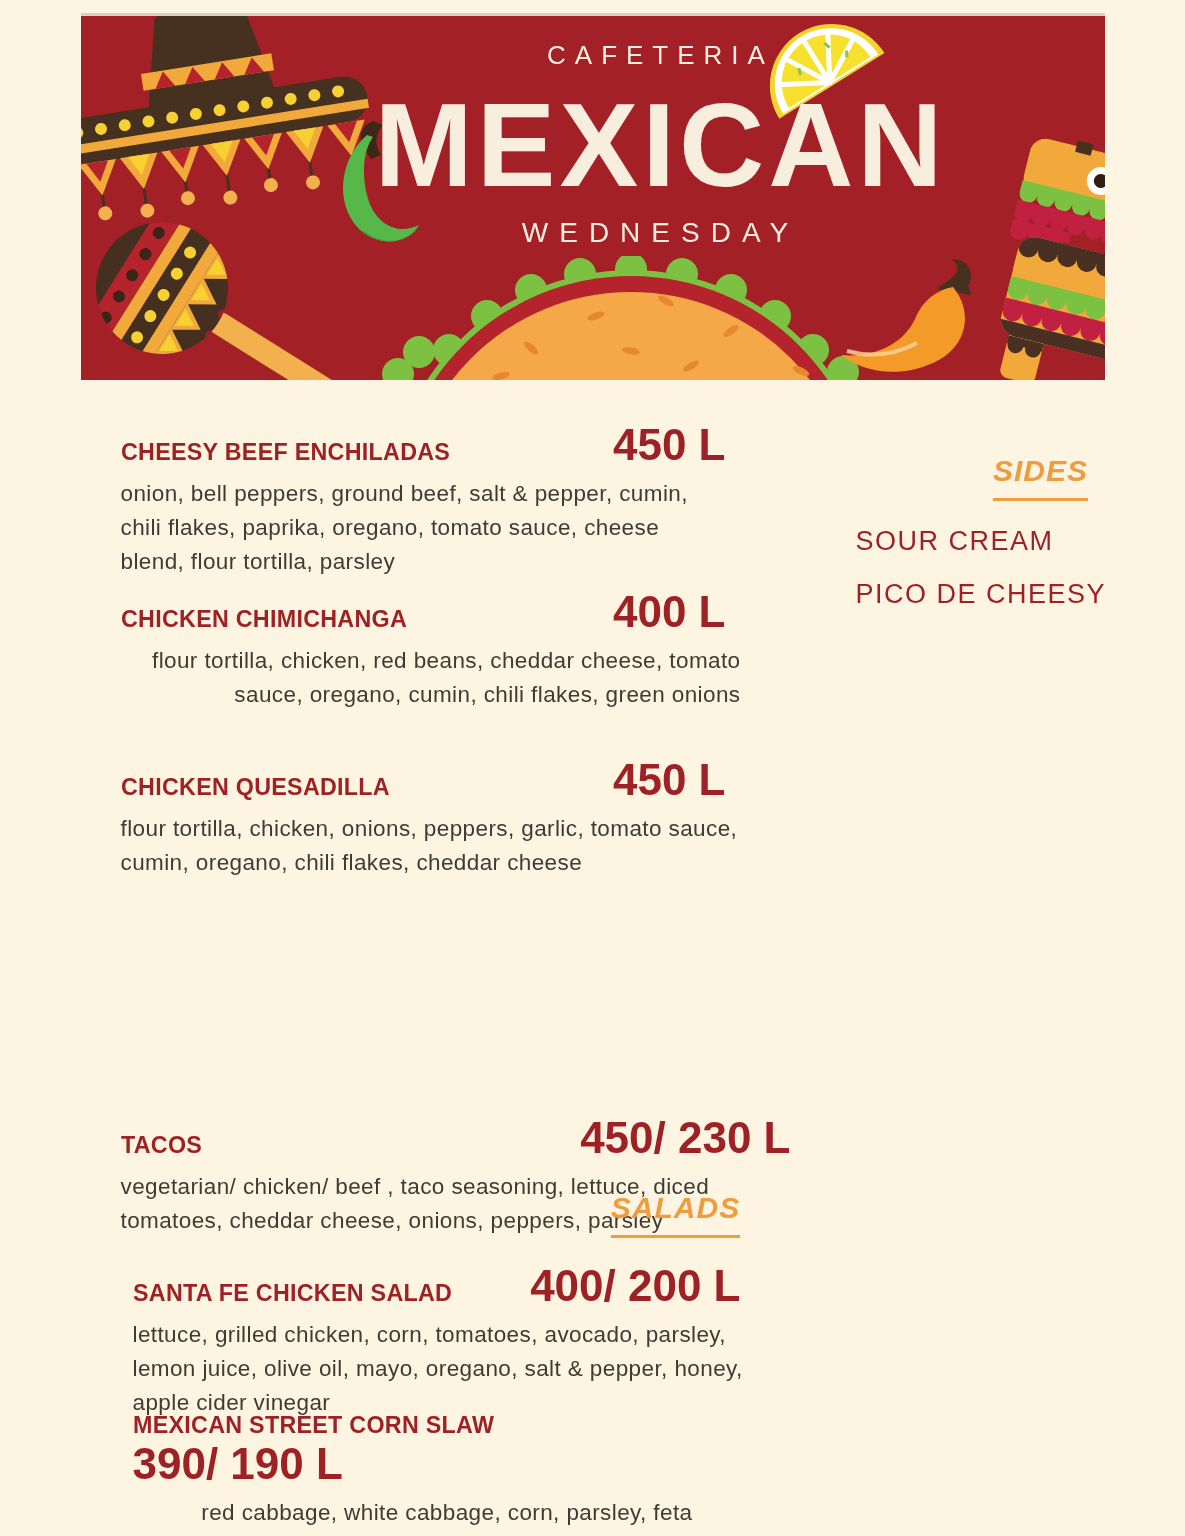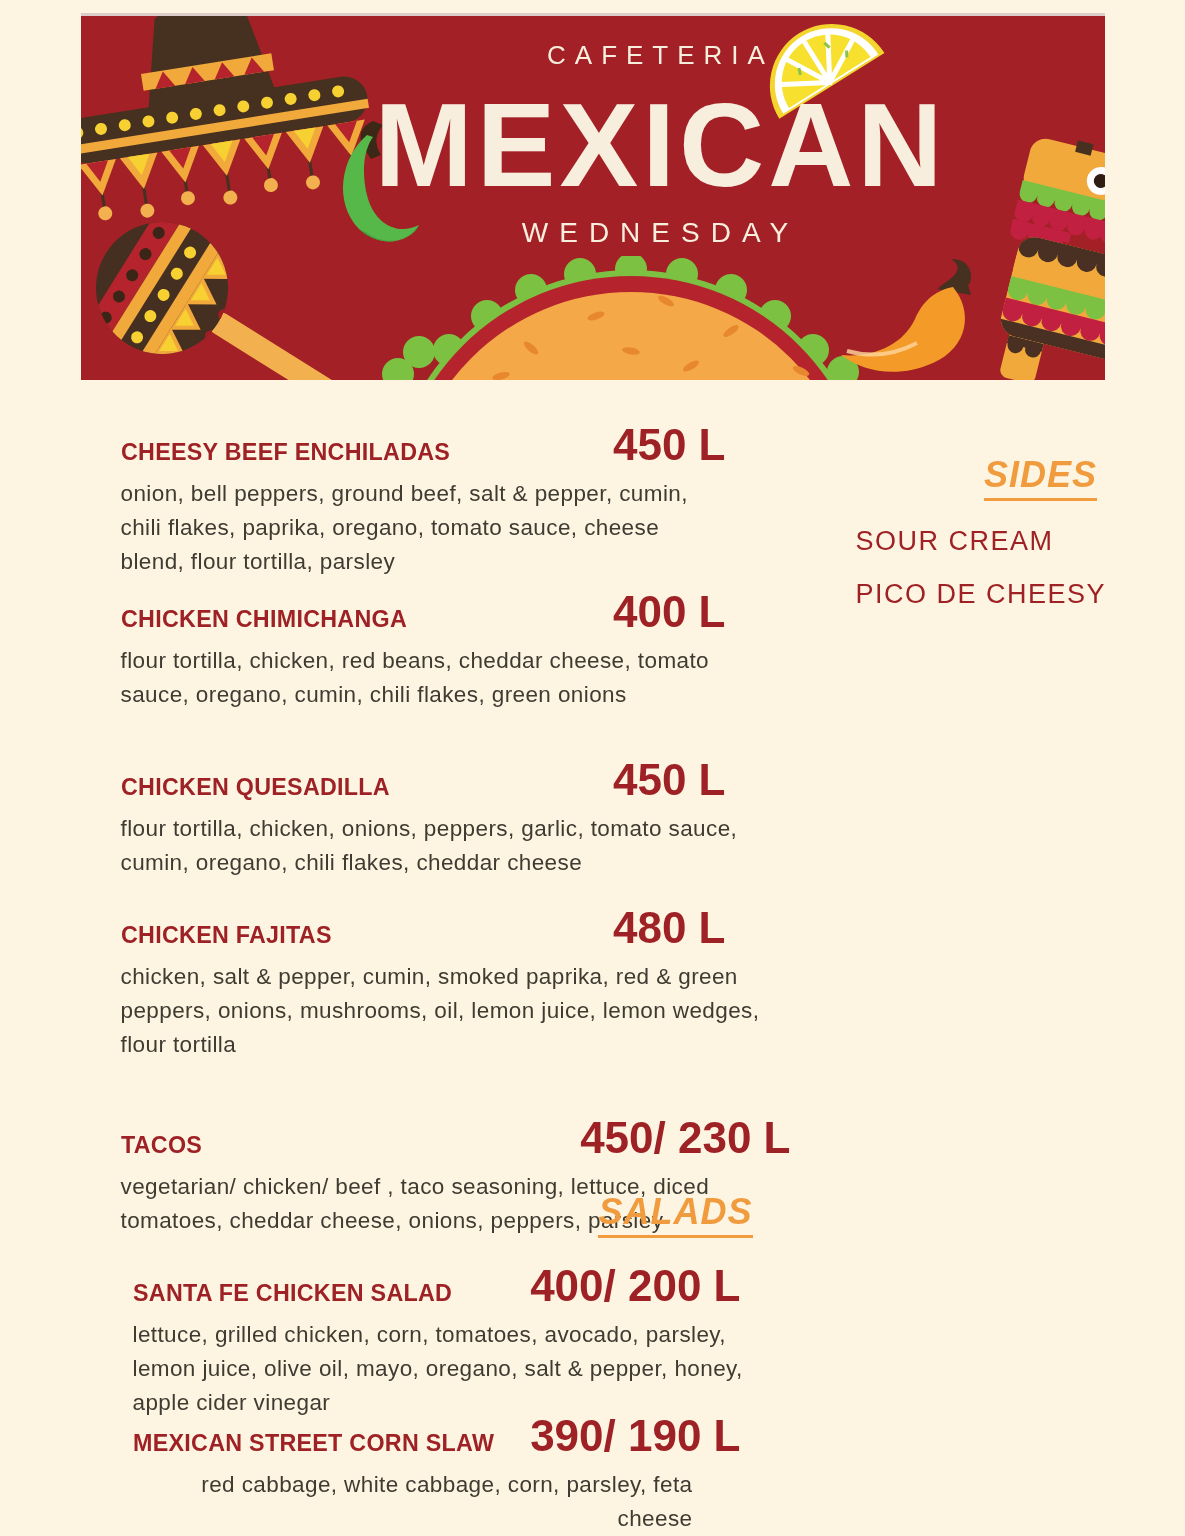--- a/index.html
+++ b/index.html
@@ -21,22 +21,22 @@
     letter-spacing:4px;color:var(--cream-text);}
   .subtitle{position:absolute;top:204px;left:0;width:100%;font-size:28px;letter-spacing:11px;
     color:var(--cream-text);font-weight:400;}
   
   .menu-item{position:absolute;left:40px;}
   .item-head{display:flex;justify-content:space-between;align-items:baseline;}
   .item-name{font-size:24.5px;font-weight:700;letter-spacing:.3px;color:var(--heading-red);
     margin:0;transform:scaleX(.95);transform-origin:left center;white-space:nowrap;}
   .item-price{font-size:44px;font-weight:700;color:var(--heading-red);white-space:nowrap;}
   .item-desc{font-size:22.5px;line-height:34px;letter-spacing:.4px;color:var(--text-dark);margin:7px 0 0;}
-  .section-heading{font-size:36px;font-style:italic;font-weight:700;color:var(--accent-orange);
-    letter-spacing:1px;border-bottom:3px solid var(--accent-orange);padding-bottom:2px;display:inline-block;}
+  .section-heading{font-size:30px;font-style:italic;font-weight:700;color:var(--accent-orange);
+    letter-spacing:1px;border-bottom:3px solid var(--accent-orange);padding-bottom:10px;display:inline-block;}
   .salads-heading-wrap{position:absolute;left:455px;top:1178px;width:280px;text-align:center;}
   .sides{position:absolute;left:775px;top:441px;width:370px;}
   .sides-heading-wrap{text-align:center;}
   .side-row{display:flex;justify-content:space-between;align-items:baseline;position:absolute;width:370px;}
   .side-row.r1{top:72px;}
   .side-row.r2{top:125px;}
   .side-name{font-size:27px;font-weight:400;letter-spacing:1.5px;color:var(--heading-red);}
   .side-price{font-size:20px;font-weight:700;letter-spacing:1px;color:var(--heading-red);}
 </style>
 </head>
@@ -377,43 +377,36 @@
   </div>
 
   <div class="menu-item" style="top:407px;">
     <div class="item-head" style="width:605px;">
       <h3 class="item-name">CHEESY BEEF ENCHILADAS</h3>
       <div class="item-price">450 L</div>
     </div>
     <p class="item-desc" style="width:600px;">onion, bell peppers, ground beef, salt &amp; pepper, cumin, chili flakes, paprika, oregano, tomato sauce, cheese blend, flour tortilla, parsley</p>
   </div>
 
-  <div class="menu-item" style="top:574px;">
+  <div class="menu-item" style="top:574px;text-align:right;">
     <div class="item-head" style="width:605px;">
       <h3 class="item-name">CHICKEN CHIMICHANGA</h3>
       <div class="item-price">400 L</div>
     </div>
     <p class="item-desc" style="width:620px;">flour tortilla, chicken, red beans, cheddar cheese, tomato sauce, oregano, cumin, chili flakes, green onions</p>
   </div>
 
   <div class="menu-item" style="top:742px;">
     <div class="item-head" style="width:605px;">
       <h3 class="item-name">CHICKEN QUESADILLA</h3>
       <div class="item-price">450 L</div>
     </div>
     <p class="item-desc" style="width:680px;">flour tortilla, chicken, onions, peppers, garlic, tomato sauce, cumin, oregano, chili flakes, cheddar cheese</p>
   </div>
 
-  <div class="menu-item" style="top:890px;">
-    <div class="item-head" style="width:605px;">
-      <h3 class="item-name">CHICKEN FAJITAS</h3>
-      <div class="item-price">480 L</div>
-    </div>
-    <p class="item-desc" style="width:640px;">chicken, salt &amp; pepper, cumin, smoked paprika, red &amp; green peppers, onions, mushrooms, oil, lemon juice, lemon wedges, flour tortilla</p>
-  </div>
 
   <div class="menu-item" style="top:1100px;">
     <div class="item-head" style="width:670px;">
       <h3 class="item-name">TACOS</h3>
       <div class="item-price">450/ 230 L</div>
     </div>
     <p class="item-desc" style="width:620px;">vegetarian/ chicken/ beef , taco seasoning, lettuce, diced tomatoes, cheddar cheese, onions, peppers, parsley</p>
   </div>
 
   <div class="salads-heading-wrap">
@@ -422,21 +415,21 @@
 
   <div class="menu-item" style="top:1248px;left:52px;">
     <div class="item-head" style="width:608px;">
       <h3 class="item-name">SANTA FE CHICKEN SALAD</h3>
       <div class="item-price">400/ 200 L</div>
     </div>
     <p class="item-desc" style="width:630px;">lettuce, grilled chicken, corn, tomatoes, avocado, parsley, lemon juice, olive oil, mayo, oregano, salt &amp; pepper, honey, apple cider vinegar</p>
   </div>
 
   <div class="menu-item" style="top:1398px;left:52px;">
-    <div class="item-head" style="width:608px;">
+    <div class="item-head" style="width:608px;flex-direction:column;">
       <h3 class="item-name">MEXICAN STREET CORN SLAW</h3>
       <div class="item-price">390/ 190 L</div>
     </div>
     <p class="item-desc" style="width:560px;text-align:right;">red cabbage, white cabbage, corn, parsley, feta cheese</p>
   </div>
 
   <div class="sides">
     <div class="sides-heading-wrap">
       <span class="section-heading">SIDES</span>
     </div>

